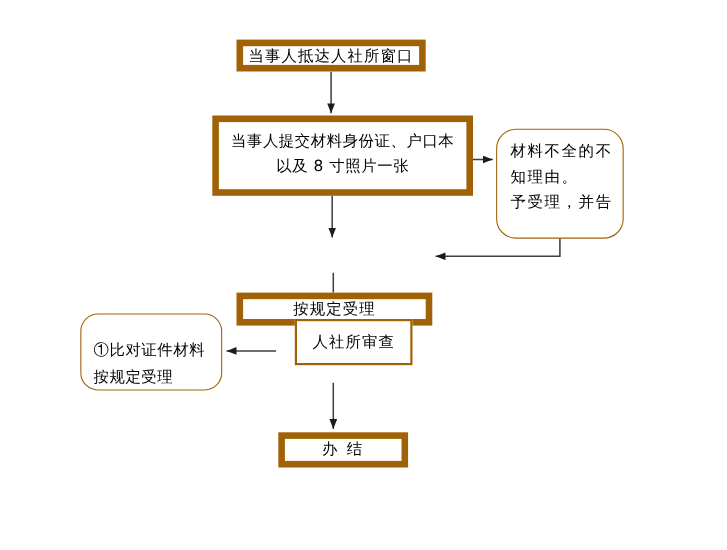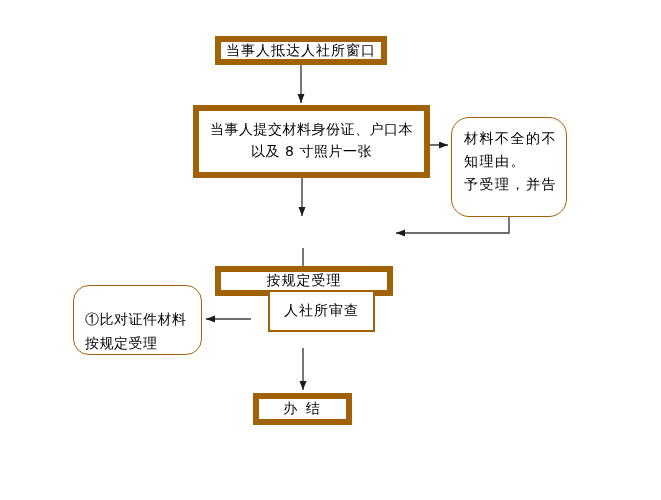--- a/index.html
+++ b/index.html
@@ -16,21 +16,21 @@
   .flex-center { display:flex; align-items:center; justify-content:center; text-align:center; }
   .node-arrive { left:215px; top:36px;  width:172px; height:29px; letter-spacing:1px; }
   .node-submit { left:193px; top:105px; width:237px; height:73px; text-align:center;
                  padding-top:7px; line-height:22px; letter-spacing:0.5px; }
   .node-reject { left:451px; top:97px;  width:116px; height:100px; border-radius:18px;
                  border-width:1.5px; padding:9px 4px 0 12px; line-height:23px; letter-spacing:1.5px;margin-top:20px; }
   .node-accept { left:215px; top:218px; width:178px; height:30px; letter-spacing:1px;margin-top:48px; }
   .node-review { left:268px; top:290px; width:107px; height:42px; border-width:2px; letter-spacing:1px;font-family:Liberation Serif, serif; }
   .node-verify { left:73px;  top:285px; width:129px; height:70px; border-radius:16px;
                  border-width:1.5px; padding:22px 4px 0 11px; line-height:24px; letter-spacing:0.5px;font-family:Liberation Serif, serif; }
-  .node-finish { left:253px; top:393px; width:99px;  height:32px; letter-spacing:2px;align-items:center; }
+  .node-finish { left:253px; top:393px; width:118px;  height:32px; letter-spacing:2px;align-items:center; }
   .line { white-space:nowrap; }
 </style>
 </head>
 <body>
 
 <div class="canvas">
 
   <svg class="connector-layer" width="661" height="500" viewBox="0 0 661 500" xmlns="http://www.w3.org/2000/svg">
     <defs>
       <marker id="ah" markerUnits="userSpaceOnUse" markerWidth="10" markerHeight="8" refX="9" refY="3.5" orient="auto">

